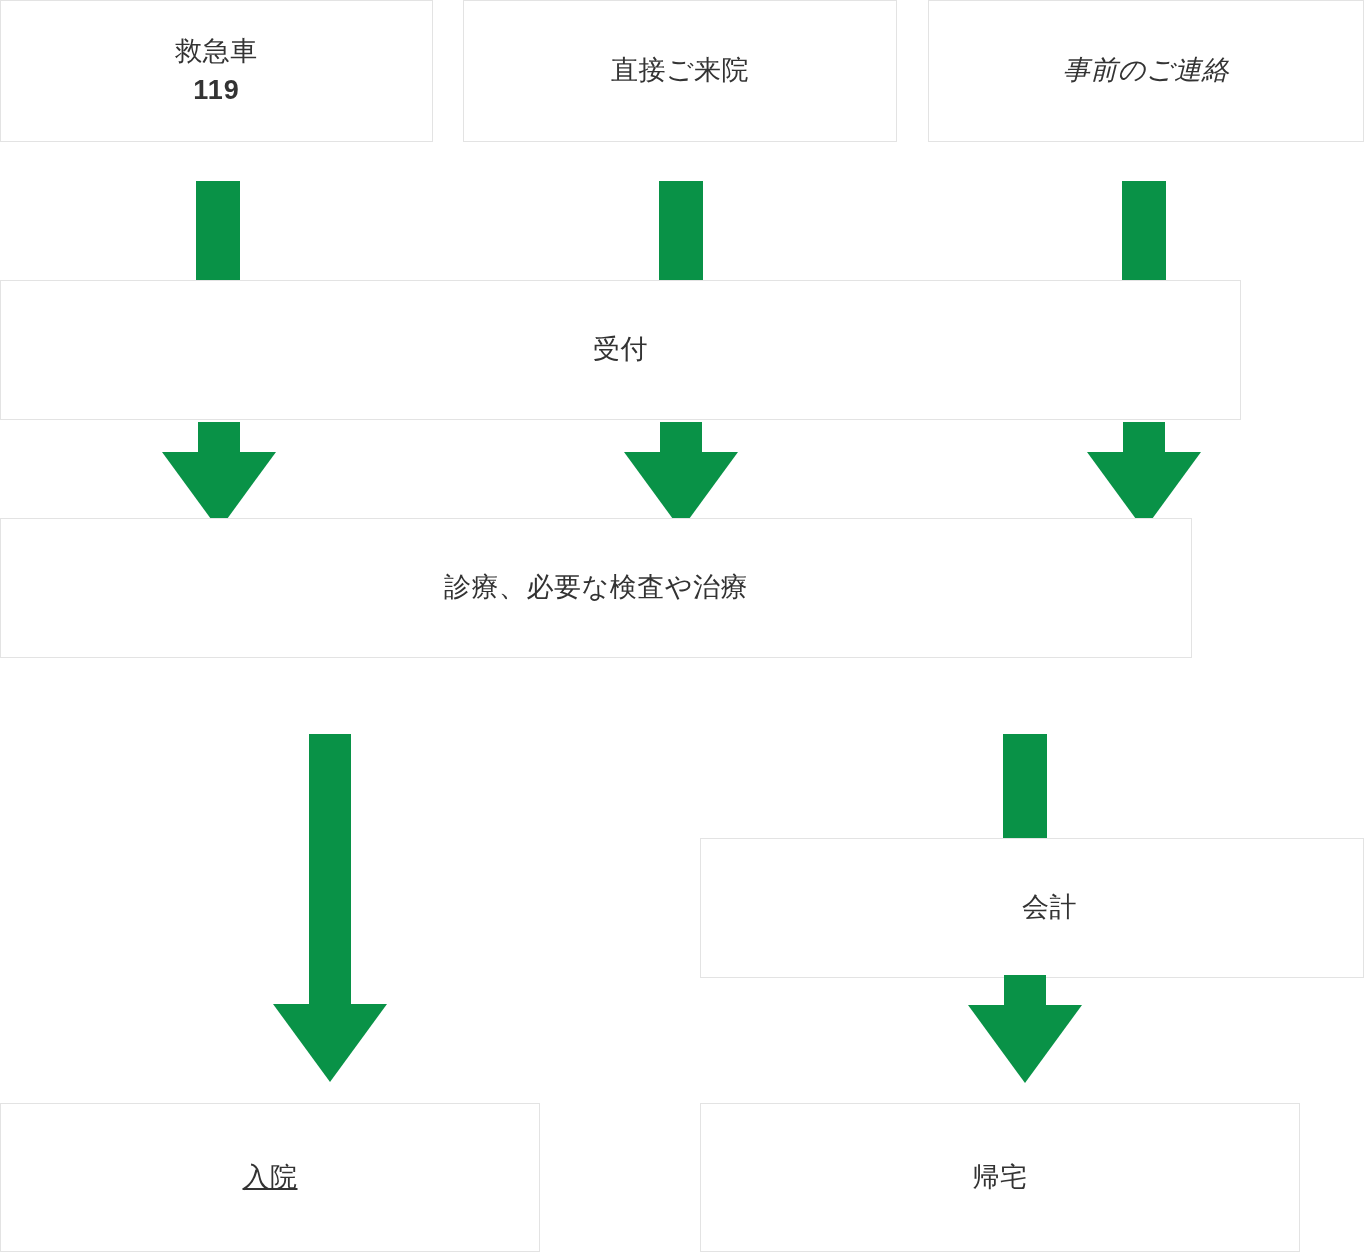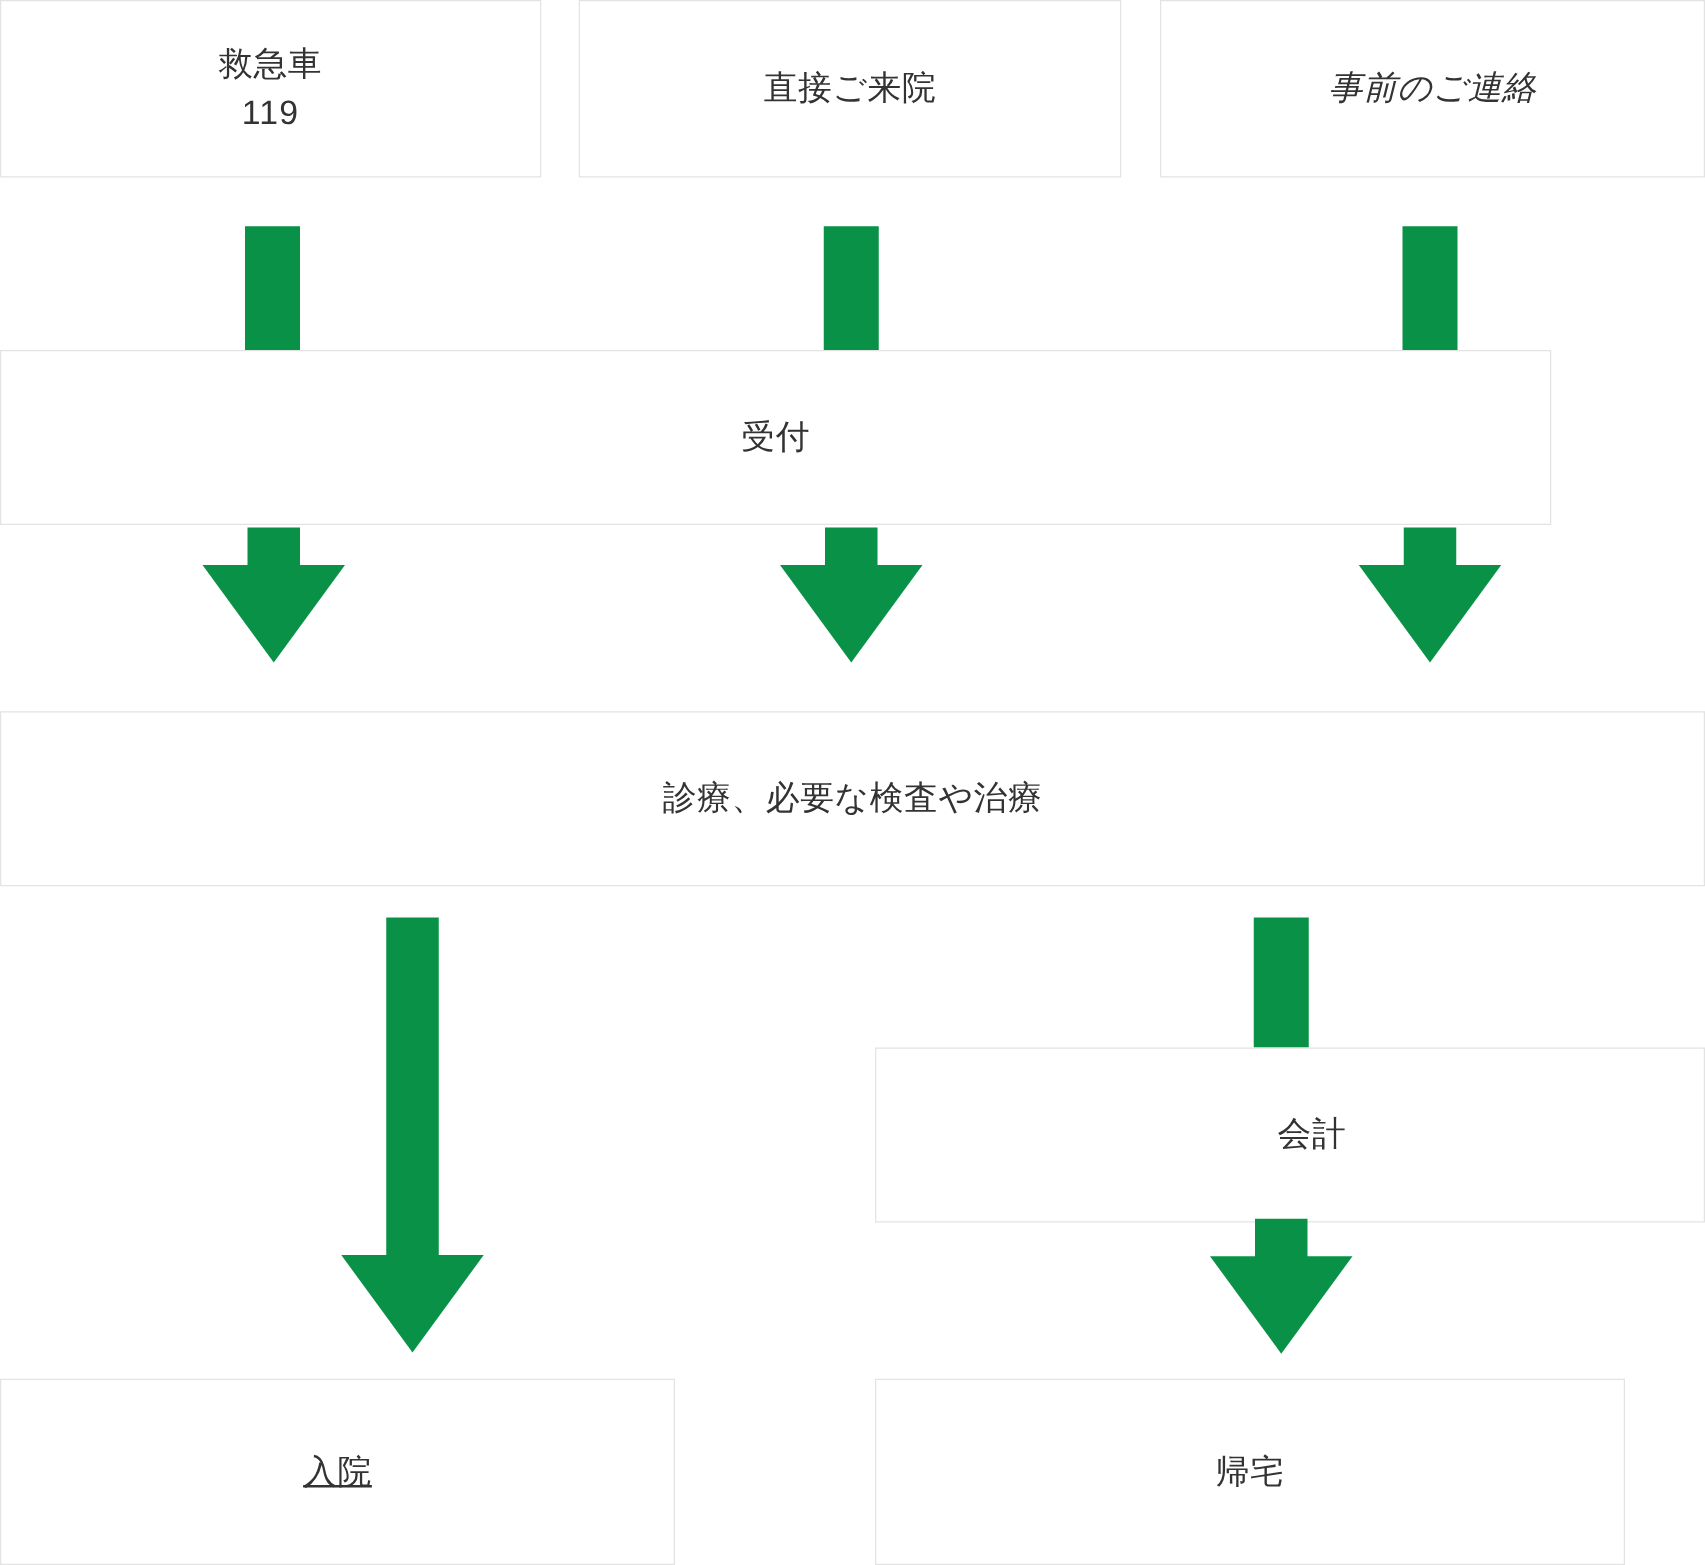--- a/index.html
+++ b/index.html
@@ -22,21 +22,21 @@
     display:flex;
     flex-direction:column;
     align-items:center;
     justify-content:center;
     color:#333333;
     font-size:27px;
     line-height:1.45;
     letter-spacing:0.5px;
   }
   .node .line{display:block;text-align:center;white-space:nowrap;}
-  .node .line.num{letter-spacing:1px;}
+  .node .line.num{letter-spacing:1px;font-weight:bold;}
 
   
   .bar{
     position:absolute;
     background:#099247;
   }
   
   .arrow{position:absolute;}
   .arrow .stem{
     position:absolute;
@@ -90,21 +90,21 @@
   <div class="arrow" style="left:624px;top:422px;width:114px;height:108px;">
     <div class="stem" style="width:42px;height:52px;"></div>
     <div class="head"></div>
   </div>
 
   <div class="arrow" style="left:1087px;top:422px;width:114px;height:108px;">
     <div class="stem" style="width:42px;height:52px;"></div>
     <div class="head"></div>
   </div>
 
-  <div class="node" style="left:0px;top:569px;width:1364px;height:140px;">
+  <div class="node" style="left:0px;top:518px;width:1192px;height:140px;">
     <span class="line">診療、必要な検査や治療</span>
   </div>
 
   <div class="arrow" style="left:273px;top:734px;width:114px;height:348px;">
     <div class="stem" style="width:42px;height:292px;"></div>
     <div class="head"></div>
   </div>
 
   <div class="bar" style="left:1003px;top:734px;width:44px;height:105px;"></div>
 

